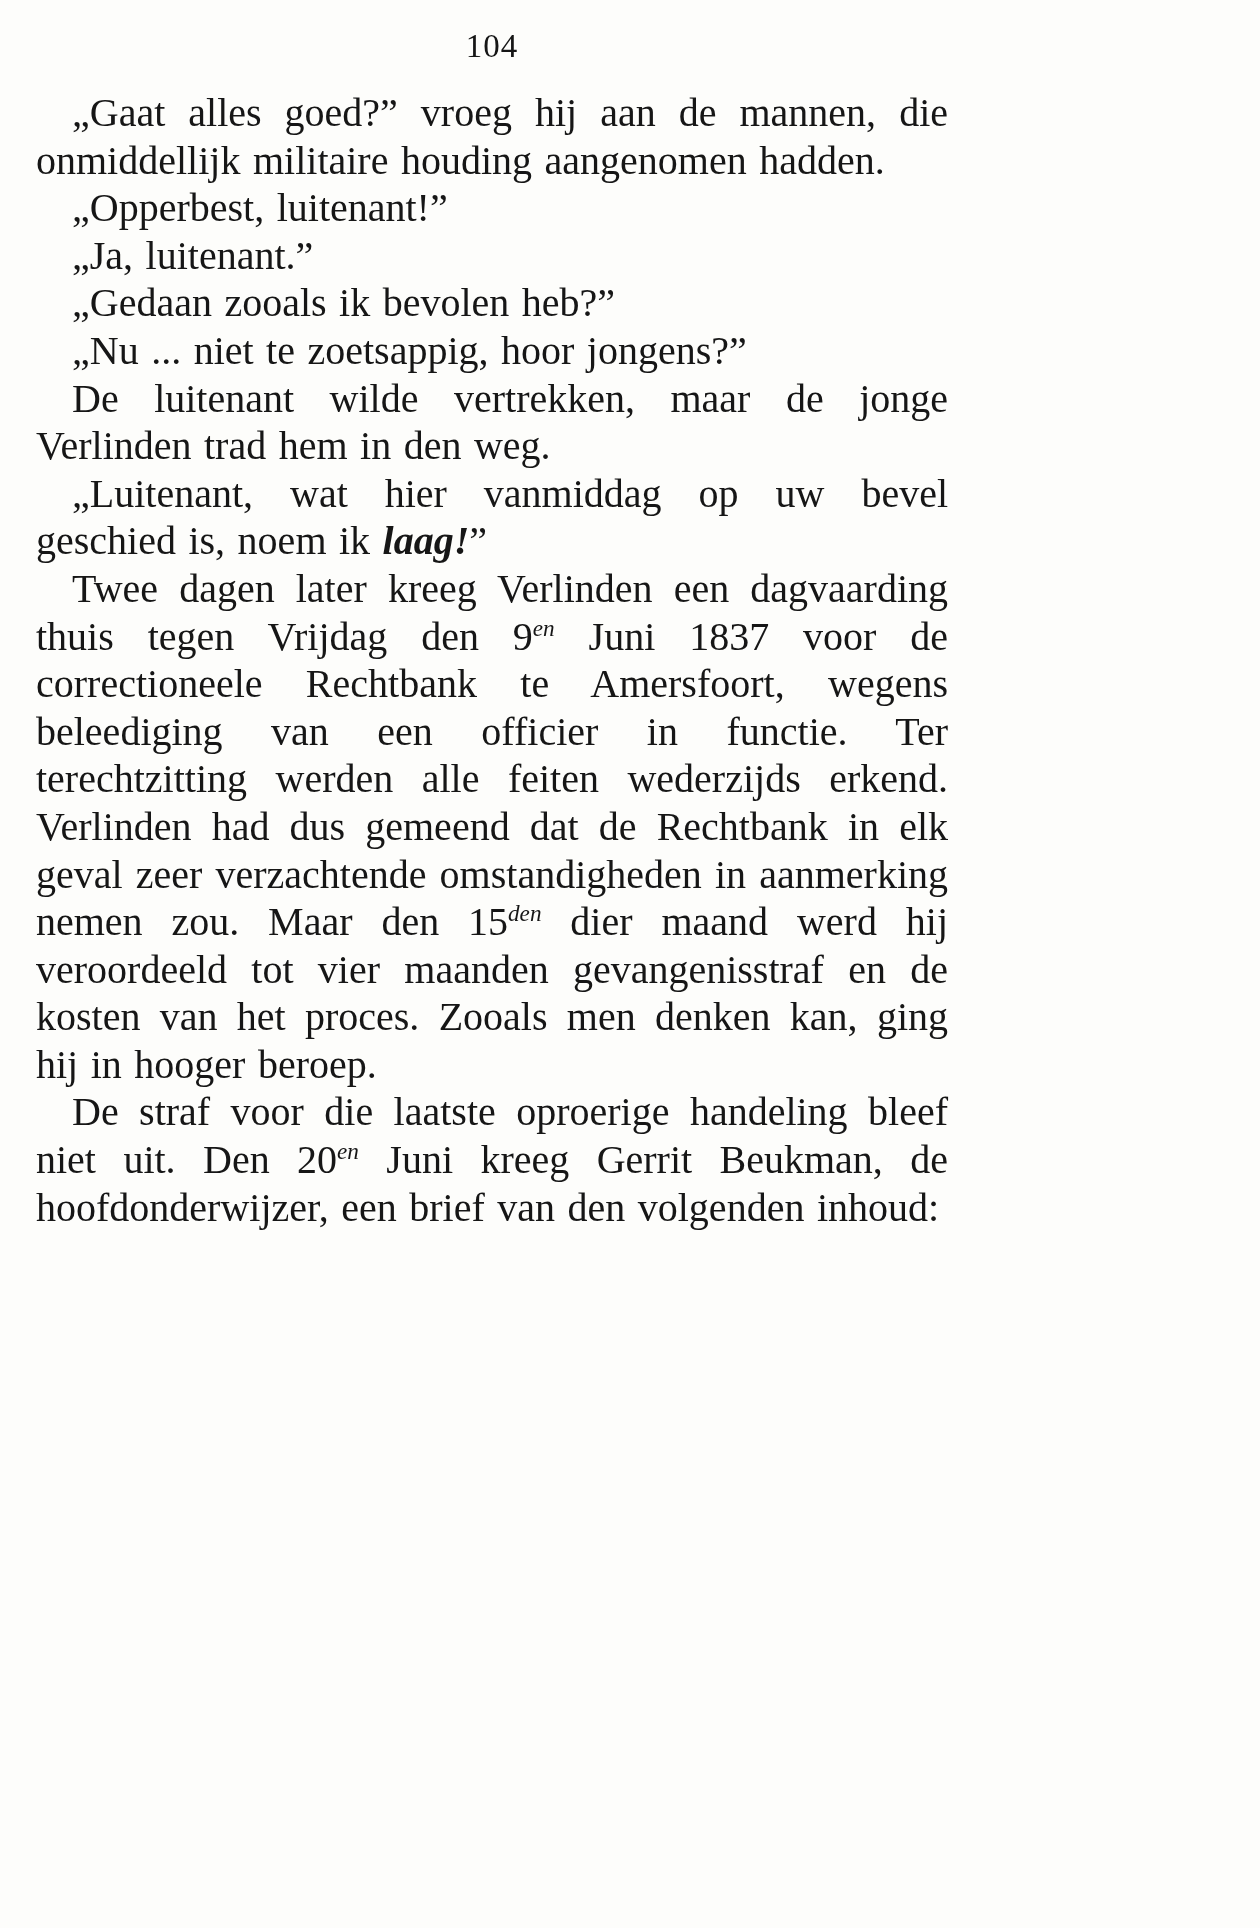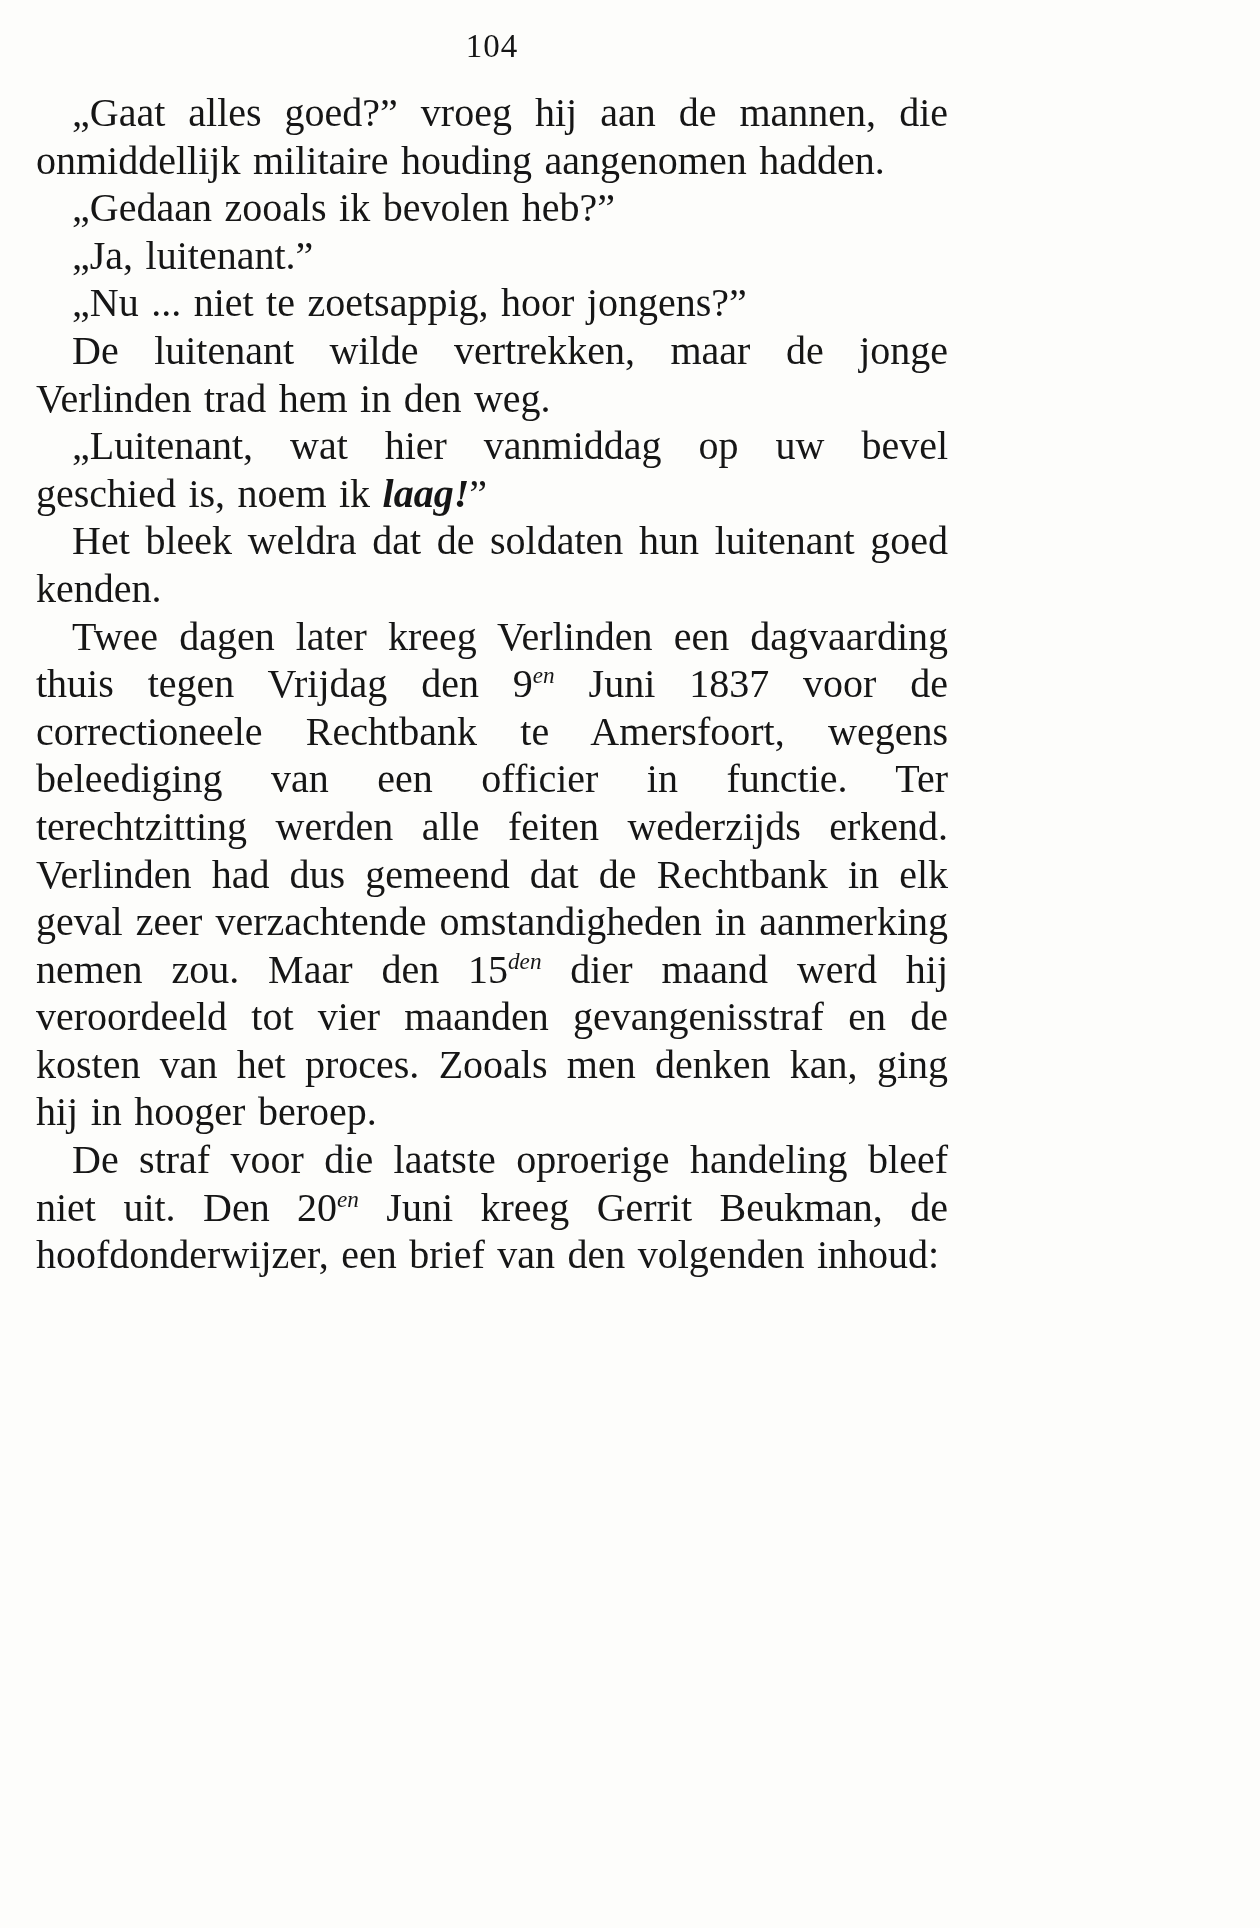--- a/index.html
+++ b/index.html
@@ -41,22 +41,22 @@
     font-style: italic;
   }
 </style>
 </head>
 <body>
 
 <div class="page">
   <div class="page-number">104</div>
   <div class="text-block">
       <p class="para"><span>„Gaat alles goed?” vroeg hij aan de mannen, die onmiddellijk militaire houding aangenomen hadden.</span></p>
+      <p class="para"><span>„Opperbest, luitenant!”</span></p>
+      <p class="para"><span>„Ja, luitenant.”</span></p>
       <p class="para"><span>„Gedaan zooals ik bevolen heb?”</span></p>
-      <p class="para"><span>„Ja, luitenant.”</span></p>
       <p class="para"><span>„Nu ... niet te zoetsappig, hoor jongens?”</span></p>
       <p class="para"><span>De luitenant wilde vertrekken, maar de jonge Verlinden trad hem in den weg.</span></p>
       <p class="para"><span>„Luitenant, wat hier vanmiddag op uw bevel geschied is, noem ik </span><span class="italic">laag!</span><span>”</span></p>
-      <p class="para"><span>Het bleek weldra dat de soldaten hun luitenant goed kenden.</span></p>
       <p class="para"><span>Twee dagen later kreeg Verlinden een dagvaarding thuis tegen Vrijdag den 9</span><span class="sup">en</span><span> Juni 1837 voor de correctioneele Rechtbank te Amersfoort, wegens beleediging van een officier in functie. Ter terechtzitting werden alle feiten wederzijds erkend. Verlinden had dus gemeend dat de Rechtbank in elk geval zeer verzachtende omstandigheden in aanmerking nemen zou. Maar den 15</span><span class="sup">den</span><span> dier maand werd hij veroordeeld tot vier maanden gevangenisstraf en de kosten van het proces. Zooals men denken kan, ging hij in hooger beroep.</span></p>
       <p class="para"><span>De straf voor die laatste oproerige handeling bleef niet uit. Den 20</span><span class="sup">en</span><span> Juni kreeg Gerrit Beukman, de hoofdonderwijzer, een brief van den volgenden inhoud:</span></p>
     </div>
 </div>
 
 </body></html>

